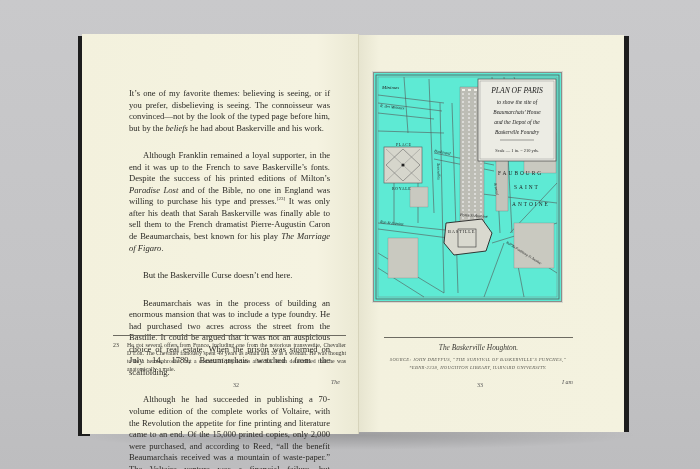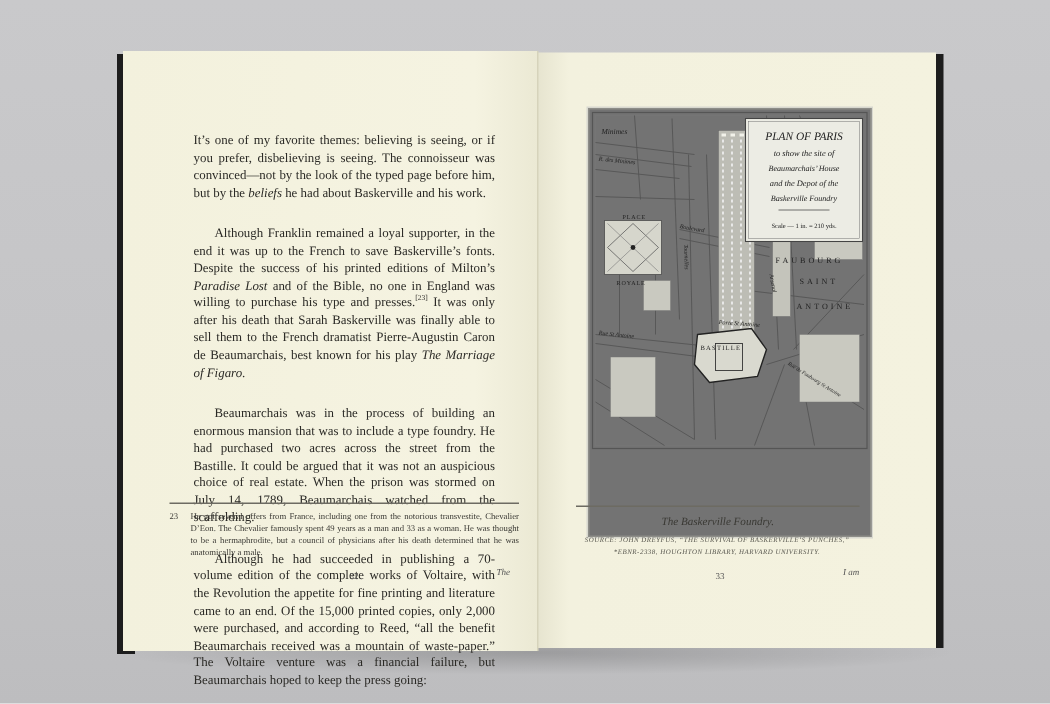--- a/index.html
+++ b/index.html
@@ -51,22 +51,22 @@
   .footnote {
     position:absolute; left:113px; top:341px; width:233px;
     font-size:5.8px; line-height:8px; color:#3a3934; display:flex;
   }
   .footnote .num { width:14px; flex:none; }
   .footnote .txt { flex:1; text-align:justify; }
   .folio-left { position:absolute; left:233px; top:382px; font-size:6px; color:#555; }
   .catch-left { position:absolute; left:331px; top:379px; font-size:6px; color:#555; font-style:italic; }
 
   .map-frame {
-    position:absolute; left:392px; top:72px; width:189px; height:286px;
-    background:#737373; border:1px solid #8d8d88; box-sizing:border-box;
+    position:absolute; left:373px; top:72px; width:189px; height:230px;
+    background:#5eead4; border:1px solid #8d8d88; box-sizing:border-box;
     box-shadow: 0 0 0 1px #d8d8cf;
   }
   .map-frame svg { position:absolute; left:0; top:0; }
   .caption-rule {
     position:absolute; left:384px; top:337px; width:189px; height:1px; background:#6d6b62;
   }
   .caption-title {
     position:absolute; left:384px; top:343px; width:189px; text-align:center;
     font-size:7.4px; font-style:italic; color:#3a3934;
   }
@@ -85,20 +85,21 @@
 <div class="cover-left"></div>
 <div class="cover-right"></div>
 
 <div class="page page-left"></div>
 <div class="page page-right"></div>
 <div class="spine-line"></div>
 
 <div class="body-text" id="body-text">
     <p class="first"><span>It’s one of my favorite themes: believing is seeing, or if you prefer, disbelieving is seeing. The connoisseur was convinced—not by the look of the typed page before him, but by the </span><em>beliefs</em><span> he had about Baskerville and his work.</span></p>
     <p><span>Although Franklin remained a loyal supporter, in the end it was up to the French to save Baskerville’s fonts. Despite the success of his printed editions of Milton’s </span><em>Paradise Lost</em><span> and of the Bible, no one in England was willing to purchase his type and presses.</span><sup>[23]</sup><span> It was only after his death that Sarah Baskerville was finally able to sell them to the French dramatist Pierre-Augustin Caron de Beaumarchais, best known for his play </span><em>The Marriage of Figaro</em><span>.</span></p>
+    <p><span>But the Baskerville Curse doesn’t end here.</span></p>
     <p><span>Beaumarchais was in the process of building an enormous mansion that was to include a type foundry. He had purchased two acres across the street from the Bastille. It could be argued that it was not an auspicious choice of real estate. When the prison was stormed on July 14, 1789, Beaumarchais watched from the scaffolding.</span></p>
     <p><span>Although he had succeeded in publishing a 70-volume edition of the complete works of Voltaire, with the Revolution the appetite for fine printing and literature came to an end. Of the 15,000 printed copies, only 2,000 were purchased, and according to Reed, “all the benefit Beaumarchais received was a mountain of waste-paper.” The Voltaire venture was a financial failure, but Beaumarchais hoped to keep the press going:</span></p>
   </div>
 
 <div class="footnote-rule"></div>
 <div class="footnote">
   <span class="num">23</span>
   <span class="txt">He got several offers from France, including one from the notorious transvestite, Chevalier D’Eon. The Chevalier famously spent 49 years as a man and 33 as a woman. He was thought to be a hermaphrodite, but a council of physicians after his death determined that he was anatomically a male.</span>
 </div>
 <div class="folio-left">32</div>
@@ -192,19 +193,19 @@
       <text x="124" y="102" font-size="5.4" font-style="normal" letter-spacing="2">FAUBOURG</text>
       <text x="140" y="116" font-size="5.4" font-style="normal" letter-spacing="2">SAINT</text>
       <text x="138" y="133" font-size="5.4" font-style="normal" letter-spacing="2">ANTOINE</text>
       <text x="120" y="110" font-size="4" transform="rotate(80 120 110)">Arsenal</text>
       <text x="132" y="170" font-size="3.6" transform="rotate(32 132 170)">Rue du Faubourg St Antoine</text>
     </g>
   </svg>
 </div>
 
 <div class="caption-rule"></div>
-<div class="caption-title">The Baskerville Foundry.</div>
+<div class="caption-title">The Baskerville Houghton.</div>
 <div class="caption-source">
   <div>Source: John Dreyfus, “The Survival of Baskerville’s Punches,”</div>
   <div>*EBNR-2338, Houghton Library, Harvard University.</div>
 </div>
 <div class="folio-right">33</div>
 <div class="catch-right">I am</div>
 
 </body></html>

